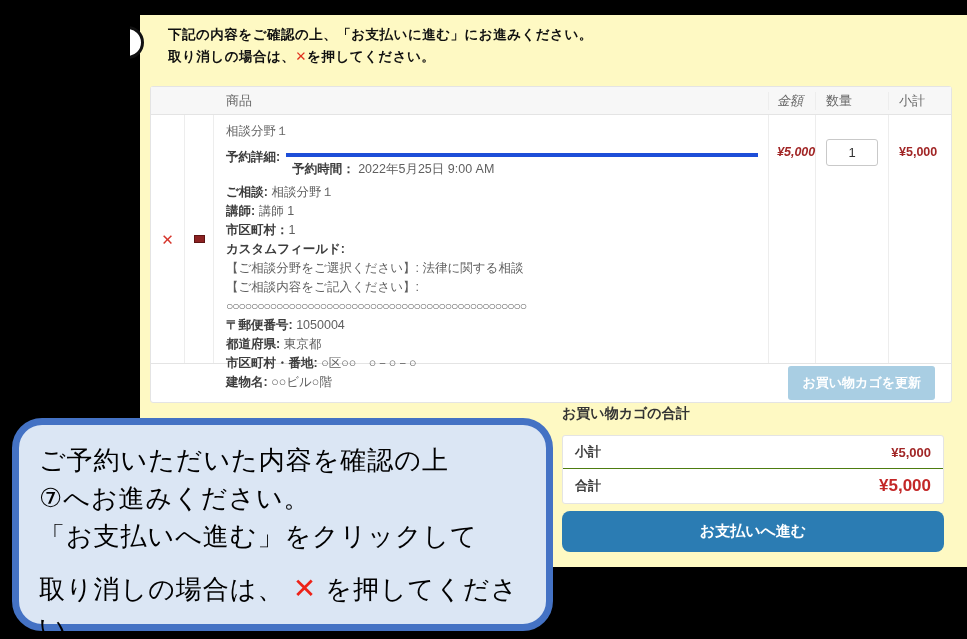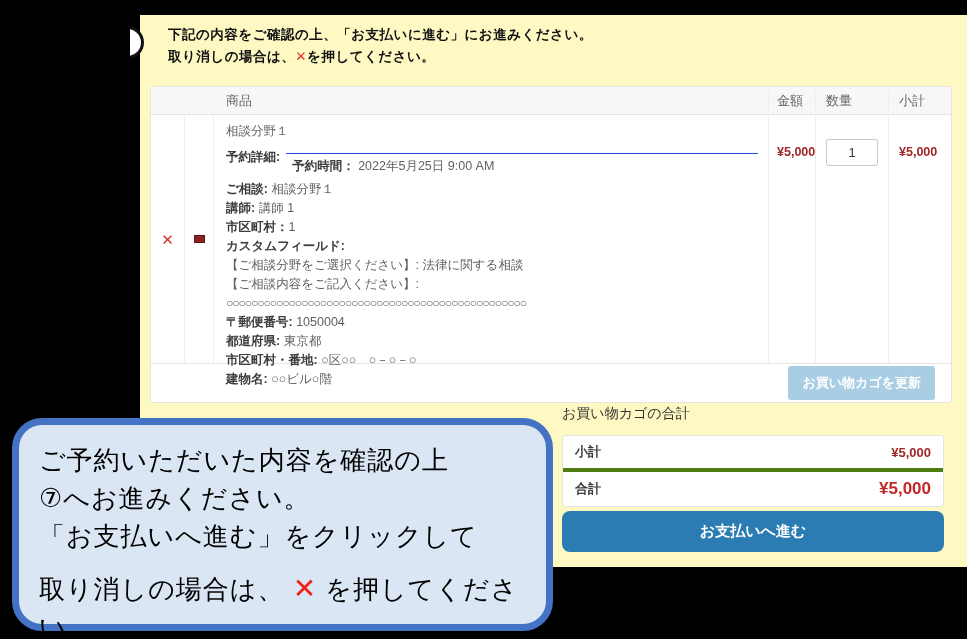--- a/index.html
+++ b/index.html
@@ -23,55 +23,55 @@
   
   .cart-table { position:absolute; left:10px; top:71px; width:802px;
     border:1px solid #e4e4e4; border-radius:3px; background:#fff; font-size:12.5px; }
   .t-row { display:flex; width:100%; }
   .t-head { background:#f7f7f7; color:#666; height:28px; align-items:center;
     border-bottom:1px solid #e4e4e4; font-size:13px; }
   .t-body { height:248px; align-items:stretch; }
   .col-remove  { width:34px;  border-right:1px solid #ededed; display:flex; align-items:center; justify-content:center; }
   .col-thumb   { width:29px;  border-right:1px solid #ededed; display:flex; align-items:center; justify-content:center; }
   .col-product { width:555px; border-right:1px solid #ededed; padding:8px 10px 0 12px; }
-  .col-price   { width:47px;  border-right:1px solid #ededed; padding:8px 0 0 8px; }
+  .col-price   { width:47px;  border-right:1px solid #ededed; padding:8px 0 0 8px;font-style:italic; }
   .col-qty     { width:73px;  border-right:1px solid #ededed; display:flex; justify-content:center; }
   .col-subtotal{ width:62px;  padding:8px 0 0 10px; }
   .t-head .col-product { padding-top:0; }
   .t-head .col-price, .t-head .col-subtotal { padding-top:0; display:flex; align-items:center; }
   .t-head .col-qty { justify-content:flex-start; padding-left:10px; align-items:center; }
 
   .remove-x { color:#d6342a; font-size:15px; font-weight:bold; cursor:pointer; line-height:1; }
   .thumb { width:11px; height:8px; background:#8c2222; border:1px solid #5e1414; }
 
   .price-red { color:#a12626; font-weight:bold; font-size:12.5px; }
   .qty-input { width:52px; height:27px; margin-top:24px; border:1px solid #c9c9c9; border-radius:3px;
     text-align:center; font-size:13px; color:#333; font-family:inherit; background:#fff; }
   .t-body .col-price .price-red, .t-body .col-subtotal .price-red { display:inline-block; margin-top:22px; }
 
   
   .p-name { color:#666; margin-bottom:7px; cursor:pointer; }
   .booking-row { display:flex; align-items:flex-start; margin-bottom:2px; }
   .booking-label { font-weight:bold; color:#3d3d3d; white-space:nowrap; padding-top:2px; }
-  .booking-box { flex:1; border-top:1px solid #1d4ed8; margin-left:6px; margin-top:6px; padding:3px 0 2px 6px; }
+  .booking-box { flex:1; border-top:4px solid #1d4ed8; margin-left:6px; margin-top:6px; padding:3px 0 2px 6px; }
   .b-line { line-height:19px; color:#5f5f5f; }
   .b-label { font-weight:bold; color:#3d3d3d; }
   .circles { font-size:12px; letter-spacing:-1px; white-space:nowrap; overflow:hidden; color:#5f5f5f; line-height:19px; }
 
   
   .t-foot { border-top:1px solid #e4e4e4; height:39px; display:flex; justify-content:flex-end; align-items:center; padding-right:16px; }
   .update-btn { background:#a9cee3; color:#fff; font-weight:bold; font-size:13px; border:none;
     border-radius:3px; padding:8px 14px; cursor:pointer; font-family:inherit; }
 
   
-  .totals-title { position:absolute; left:422px; top:390px; font-size:14px; font-weight:normal; color:#333; }
+  .totals-title { position:absolute; left:422px; top:390px; font-size:14px; font-weight:bold; color:#333; }
   .totals-box { position:absolute; left:422px; top:420px; width:382px; border:1px solid #e4e4e4;
     border-radius:3px; background:#fff; }
   .totals-row { display:flex; justify-content:space-between; align-items:center; padding:7px 12px; }
-  .totals-row + .totals-row { border-top:4px solid #4d7c0f; }
+  .totals-row + .totals-row { border-top:1px solid #4d7c0f; }
   .totals-label { font-size:13px; font-weight:bold; color:#3d3d3d; }
   .totals-val-sub { color:#a12626; font-weight:bold; font-size:13px; }
   .totals-val-total { color:#c32727; font-weight:bold; font-size:17px; }
   .checkout-btn { position:absolute; left:422px; top:496px; width:382px; height:41px;
     background:#2b7cb3; color:#fff; font-weight:bold; font-size:15px; border:none; border-radius:8px;
     cursor:pointer; font-family:inherit; }
 
   
   .callout { position:absolute; left:12px; top:418px; width:541px; height:213px; z-index:5;
     background:#dbe6f4; border:7px solid #4472c4; border-radius:30px; padding:16px 12px 0 20px;

